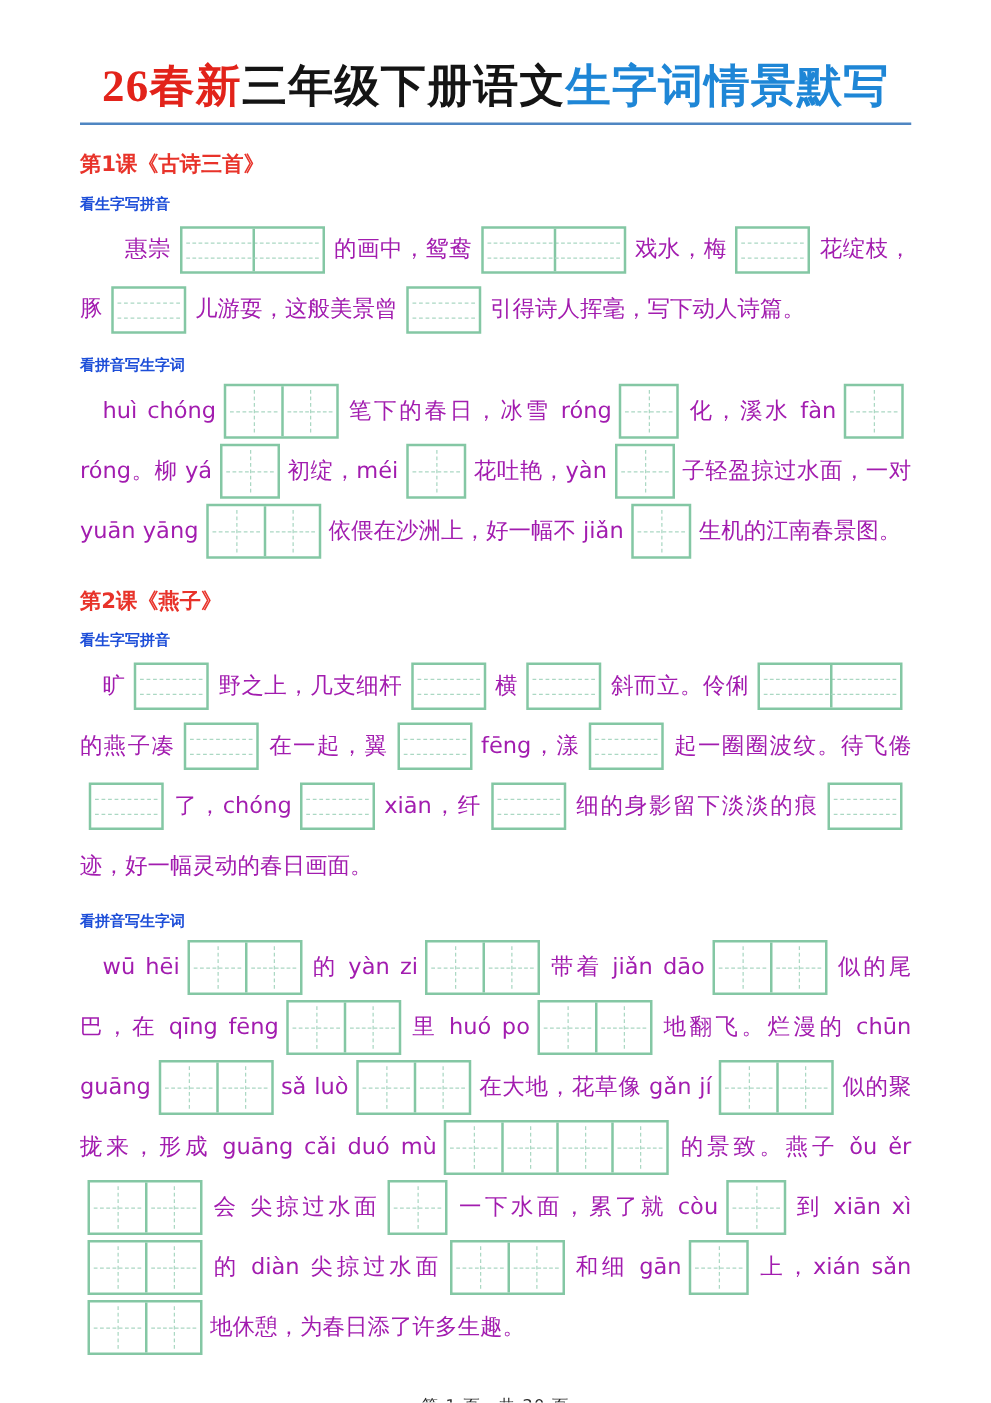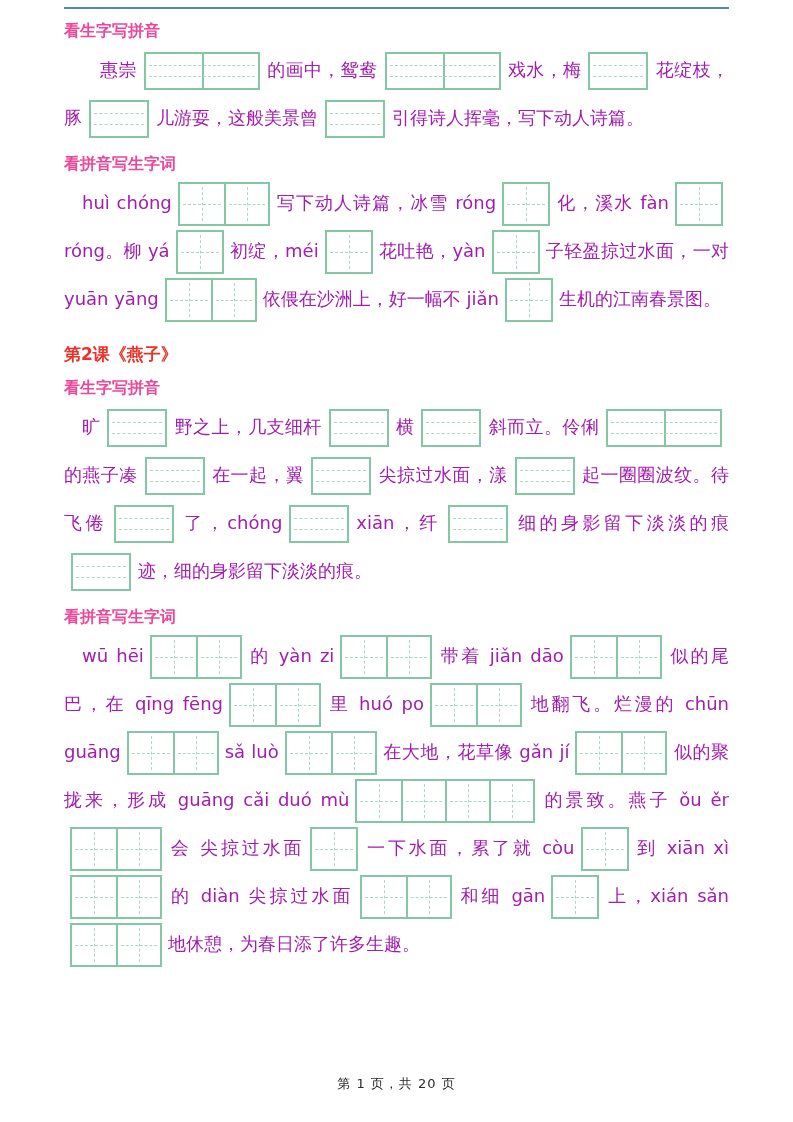--- a/index.html
+++ b/index.html
@@ -31,22 +31,22 @@
   
   .sec {
     margin-top: 20px;
     color: #e8332a;
     font-size: 17px;
     font-weight: 700;
   }
   section.lesson-2 .sec { }
   .sub {
     margin-top: 12px;
-    color: #ec4899;
-    font-size: 16px;
+    color: #1d4ed8;
+    font-size: 12px;
     font-weight: 700;
   }
 
   
   .para {
     margin-top: 4px;
     font-size: 18px;
     color: #a21caf;
     text-align: justify;
   }
@@ -99,45 +99,47 @@
     letter-spacing: 1px;
     color: #2a2a2a;
   }
 </style>
 </head>
 <body>
 
 <div class="page">
 
   <header>
+    <h1 class="title"><span class="t-red">26春新</span><span class="t-black">三年级下册语文</span><span class="t-blue">生字词情景默写</span></h1>
     <div class="rule"></div>
   </header>
 
   <section class="lesson-1">
+    <h2 class="sec">第1课《古诗三首》</h2>
 
     <h3 class="sub">看生字写拼音</h3>
     <p class="para pinyin" style="text-indent: 2em;"><span class="seg">惠崇</span><span class="abox pinyin-box">
           <span class="cell"></span>
           <span class="cell"></span>
         </span><span class="seg">的画中，鸳鸯</span><span class="abox pinyin-box">
           <span class="cell"></span>
           <span class="cell"></span>
         </span><span class="seg">戏水，梅</span><span class="abox pinyin-box">
           <span class="cell"></span>
         </span><span class="seg">花绽枝，豚</span><span class="abox pinyin-box">
           <span class="cell"></span>
         </span><span class="seg">儿游耍，这般美景曾</span><span class="abox pinyin-box">
           <span class="cell"></span>
         </span><span class="seg">引得诗人挥毫，写下动人诗篇。</span></p>
 
     <h3 class="sub">看拼音写生字词</h3>
     <p class="para hanzi" style="text-indent: 1em;"><span class="seg">huì chóng</span><span class="abox hanzi-box">
           <span class="cell"></span>
           <span class="cell"></span>
-        </span><span class="seg">写下动人诗篇，冰雪 róng</span><span class="abox hanzi-box">
+        </span><span class="seg">笔下的春日，冰雪 róng</span><span class="abox hanzi-box">
           <span class="cell"></span>
         </span><span class="seg">化，溪水 fàn</span><span class="abox hanzi-box">
           <span class="cell"></span>
         </span><span class="seg">róng。柳 yá</span><span class="abox hanzi-box">
           <span class="cell"></span>
         </span><span class="seg">初绽，méi</span><span class="abox hanzi-box">
           <span class="cell"></span>
         </span><span class="seg">花吐艳，yàn</span><span class="abox hanzi-box">
           <span class="cell"></span>
         </span><span class="seg">子轻盈掠过水面，一对 yuān yāng</span><span class="abox hanzi-box">
@@ -158,31 +160,31 @@
           <span class="cell"></span>
         </span><span class="seg">横</span><span class="abox pinyin-box">
           <span class="cell"></span>
         </span><span class="seg">斜而立。伶俐</span><span class="abox pinyin-box">
           <span class="cell"></span>
           <span class="cell"></span>
         </span><span class="seg">的燕子凑</span><span class="abox pinyin-box">
           <span class="cell"></span>
         </span><span class="seg">在一起，翼</span><span class="abox pinyin-box">
           <span class="cell"></span>
-        </span><span class="seg">尖掠过水面，漾</span><span class="abox pinyin-box">
+        </span><span class="seg">fēng，漾</span><span class="abox pinyin-box">
           <span class="cell"></span>
         </span><span class="seg">起一圈圈波纹。待飞倦</span><span class="abox pinyin-box">
           <span class="cell"></span>
         </span><span class="seg">了，chóng</span><span class="abox pinyin-box">
           <span class="cell"></span>
         </span><span class="seg">xiān，纤</span><span class="abox pinyin-box">
           <span class="cell"></span>
         </span><span class="seg">细的身影留下淡淡的痕</span><span class="abox pinyin-box">
           <span class="cell"></span>
-        </span><span class="seg">迹，细的身影留下淡淡的痕。</span></p>
+        </span><span class="seg">迹，好一幅灵动的春日画面。</span></p>
 
     <h3 class="sub">看拼音写生字词</h3>
     <p class="para hanzi" style="text-indent: 1em;"><span class="seg">wū hēi</span><span class="abox hanzi-box">
           <span class="cell"></span>
           <span class="cell"></span>
         </span><span class="seg">的 yàn zi</span><span class="abox hanzi-box">
           <span class="cell"></span>
           <span class="cell"></span>
         </span><span class="seg">带着 jiǎn dāo</span><span class="abox hanzi-box">
           <span class="cell"></span>

